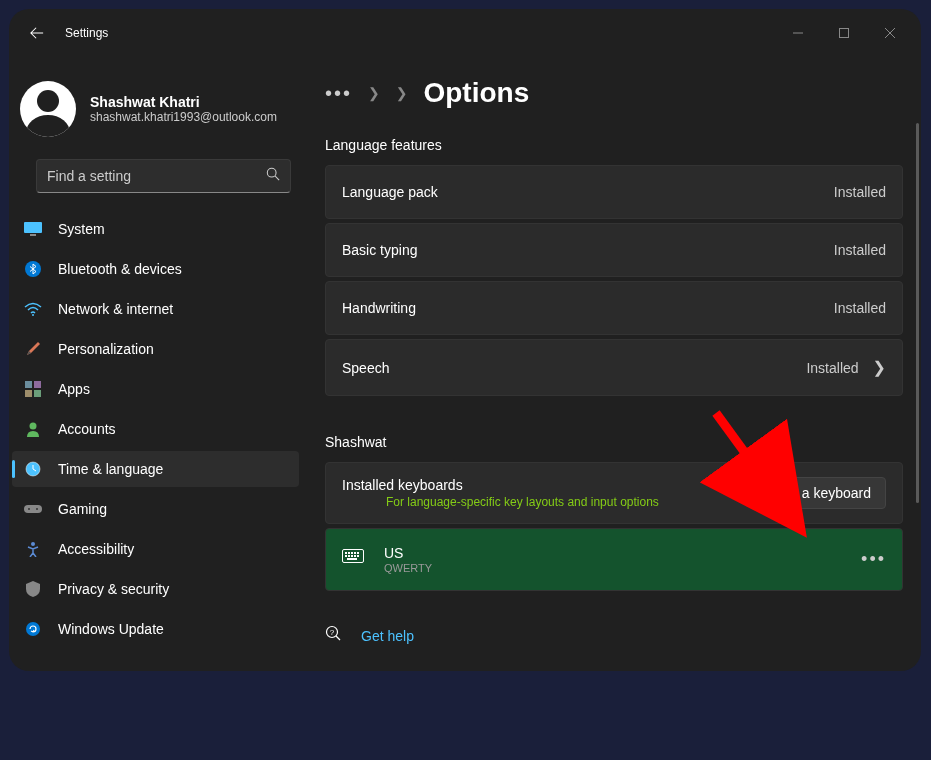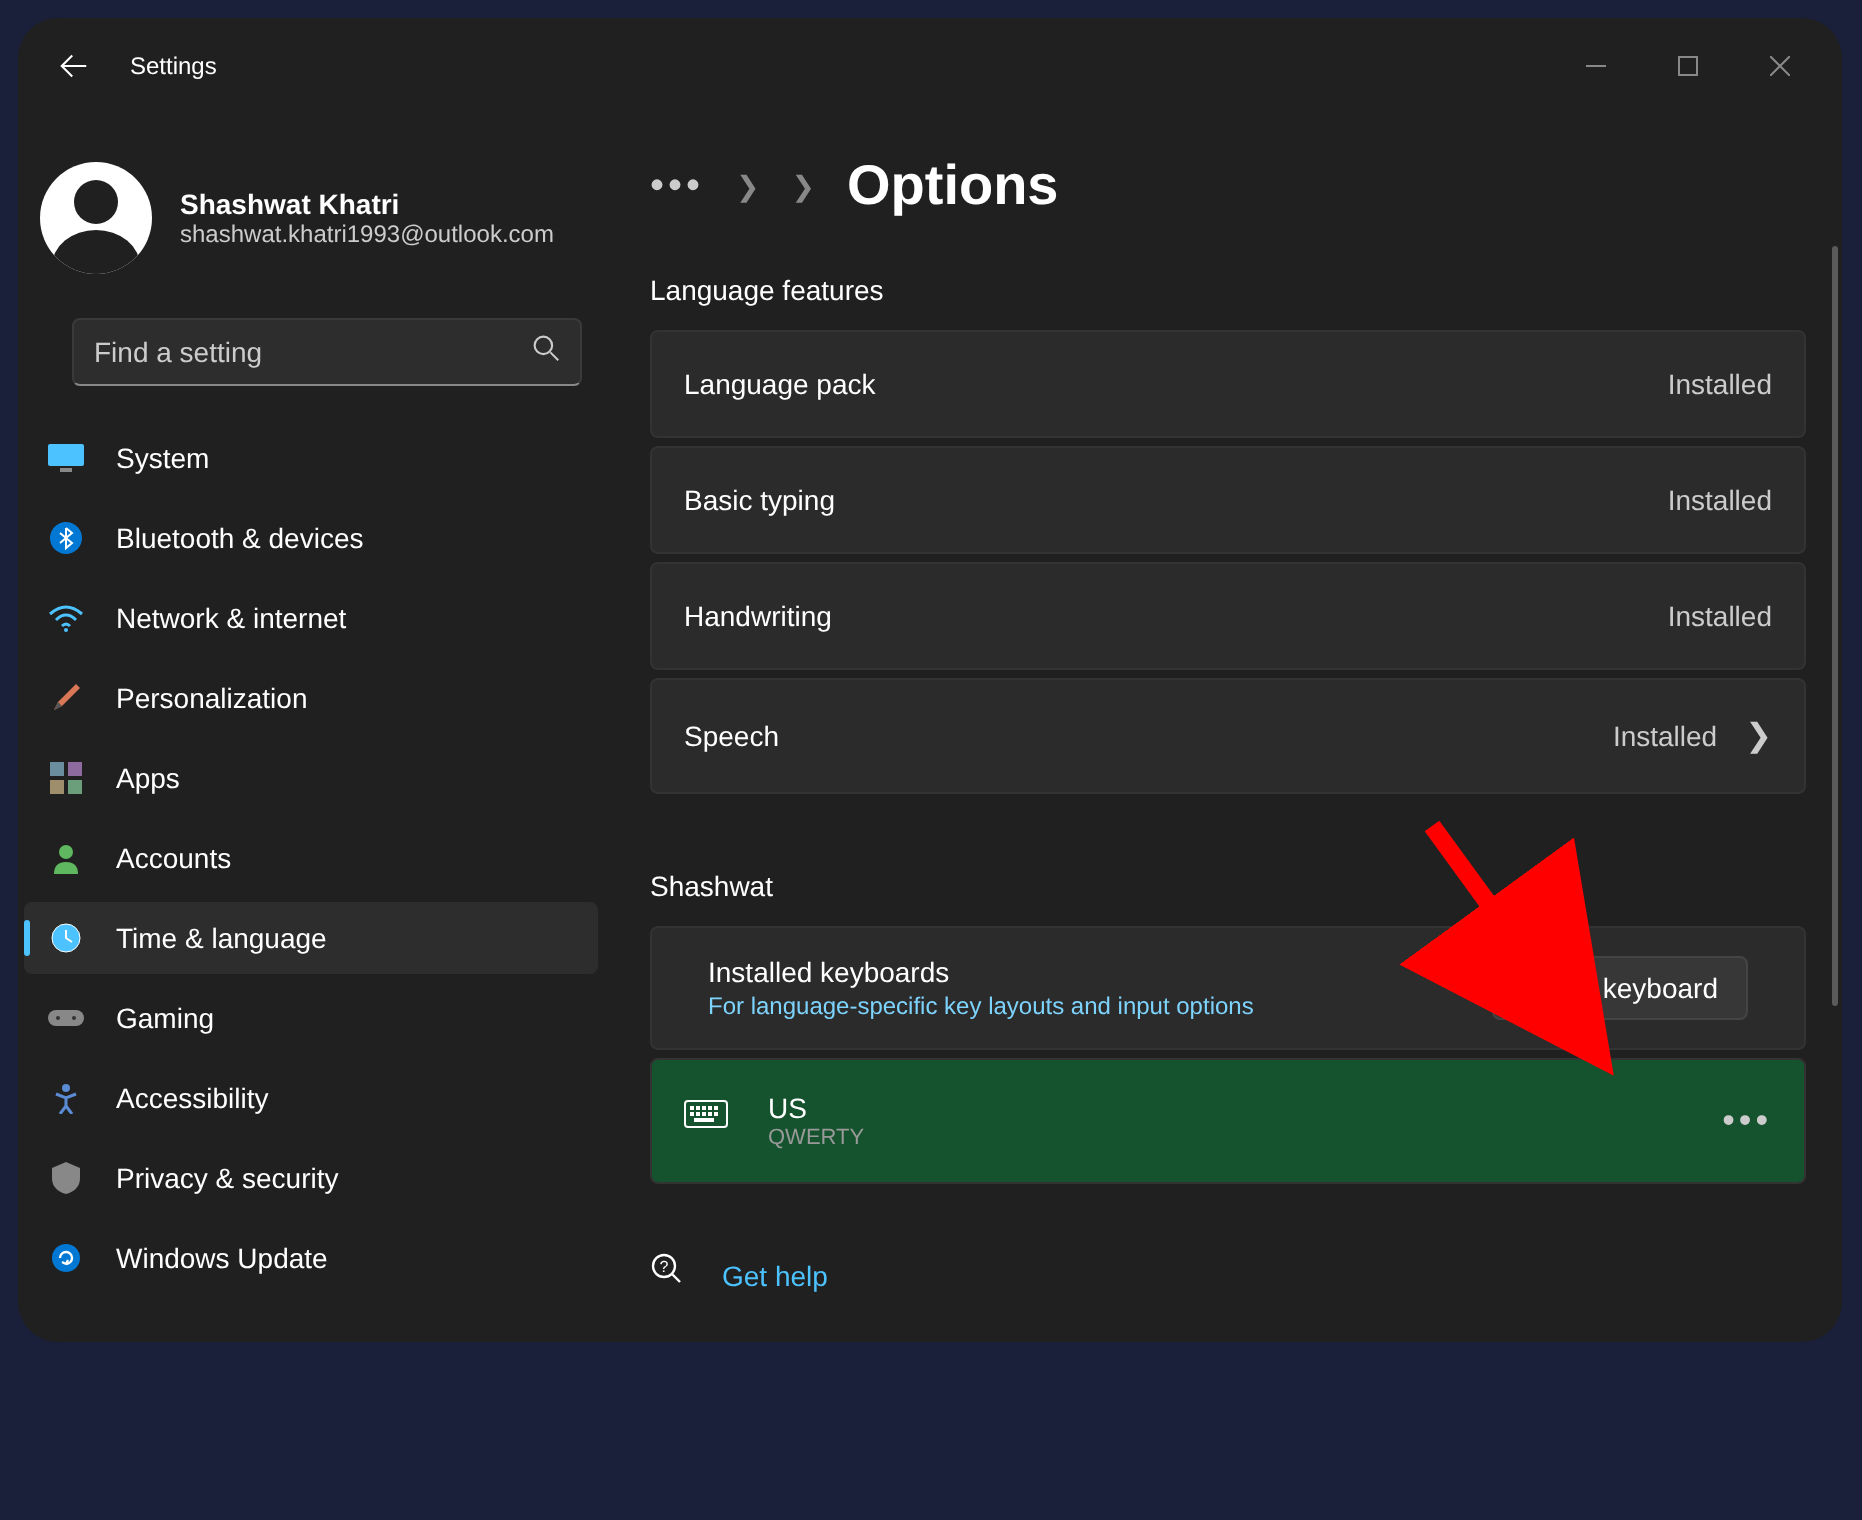--- a/index.html
+++ b/index.html
@@ -70,26 +70,26 @@
 .section-title { color: #fff; font-size: 14px; margin-bottom: 12px; margin-top: 4px; }
 .card {
   background: #2b2b2b; border: 1px solid #333; border-radius: 4px; padding: 18px 16px;
   display: flex; align-items: center; margin-bottom: 4px; color: #fff;
 }
 .card-label { flex: 1; font-size: 14px; }
 .card-status { color: #ccc; font-size: 14px; }
 .card-chevron { color: #ccc; margin-left: 14px; }
 .section-gap { margin-top: 38px; }
 .kb-header-card {
-  background: #2b2b2b; border: 1px solid #333; border-radius: 4px; padding: 14px 28px;
+  background: #2b2b2b; border: 1px solid #333; border-radius: 4px; padding: 14px 16px;
   display: flex; align-items: center; margin-bottom: 4px;
 }
 .kb-header-text { flex: 1; }
 .kb-header-title { color: #fff; font-size: 14px; }
-.kb-header-sub { color: #7dd3fc; font-size: 12px; margin-top: 2px; }
+.kb-header-sub { color: #84cc16; font-size: 12px; margin-top: 2px; margin-left: 44px; }
 .add-kb-btn {
   background: #373737; border: 1px solid #444; border-radius: 4px; color: #fff;
   padding: 7px 14px; font-size: 14px; cursor: pointer;
 }
 .kb-card {
   background: #14532d; border: 1px solid #333; border-radius: 4px; padding: 16px;
   display: flex; align-items: center; gap: 20px; margin-bottom: 0;
 }
 .kb-icon { color: #fff; font-size: 18px; }
 .kb-info { flex: 1; }

